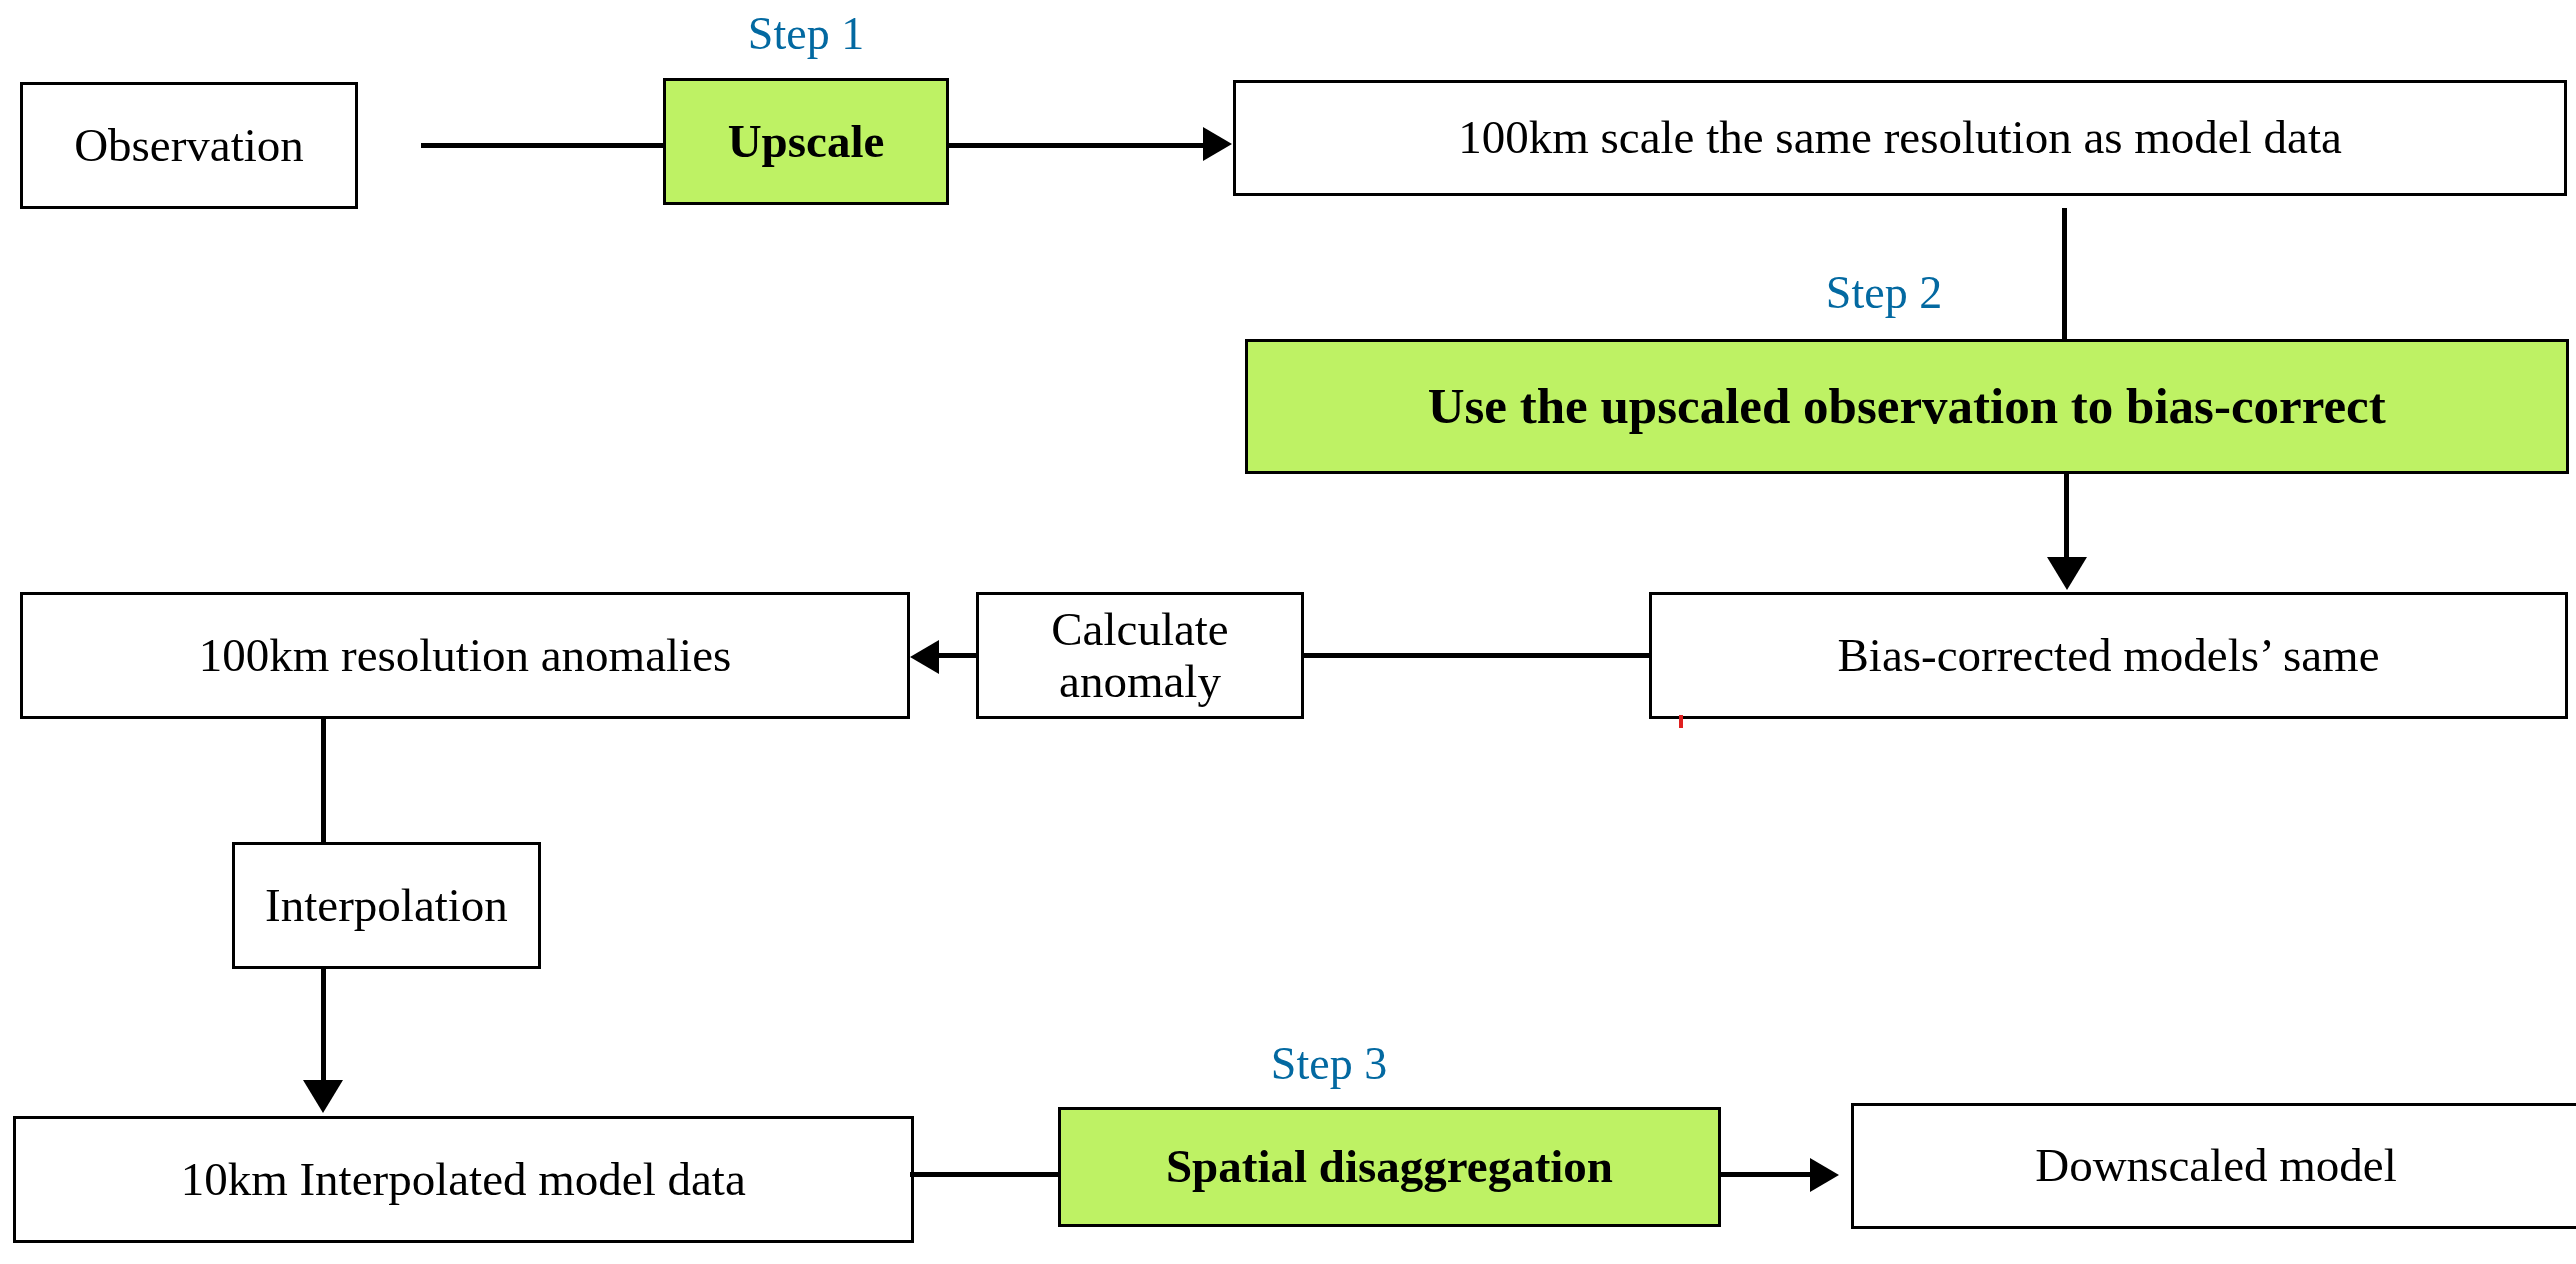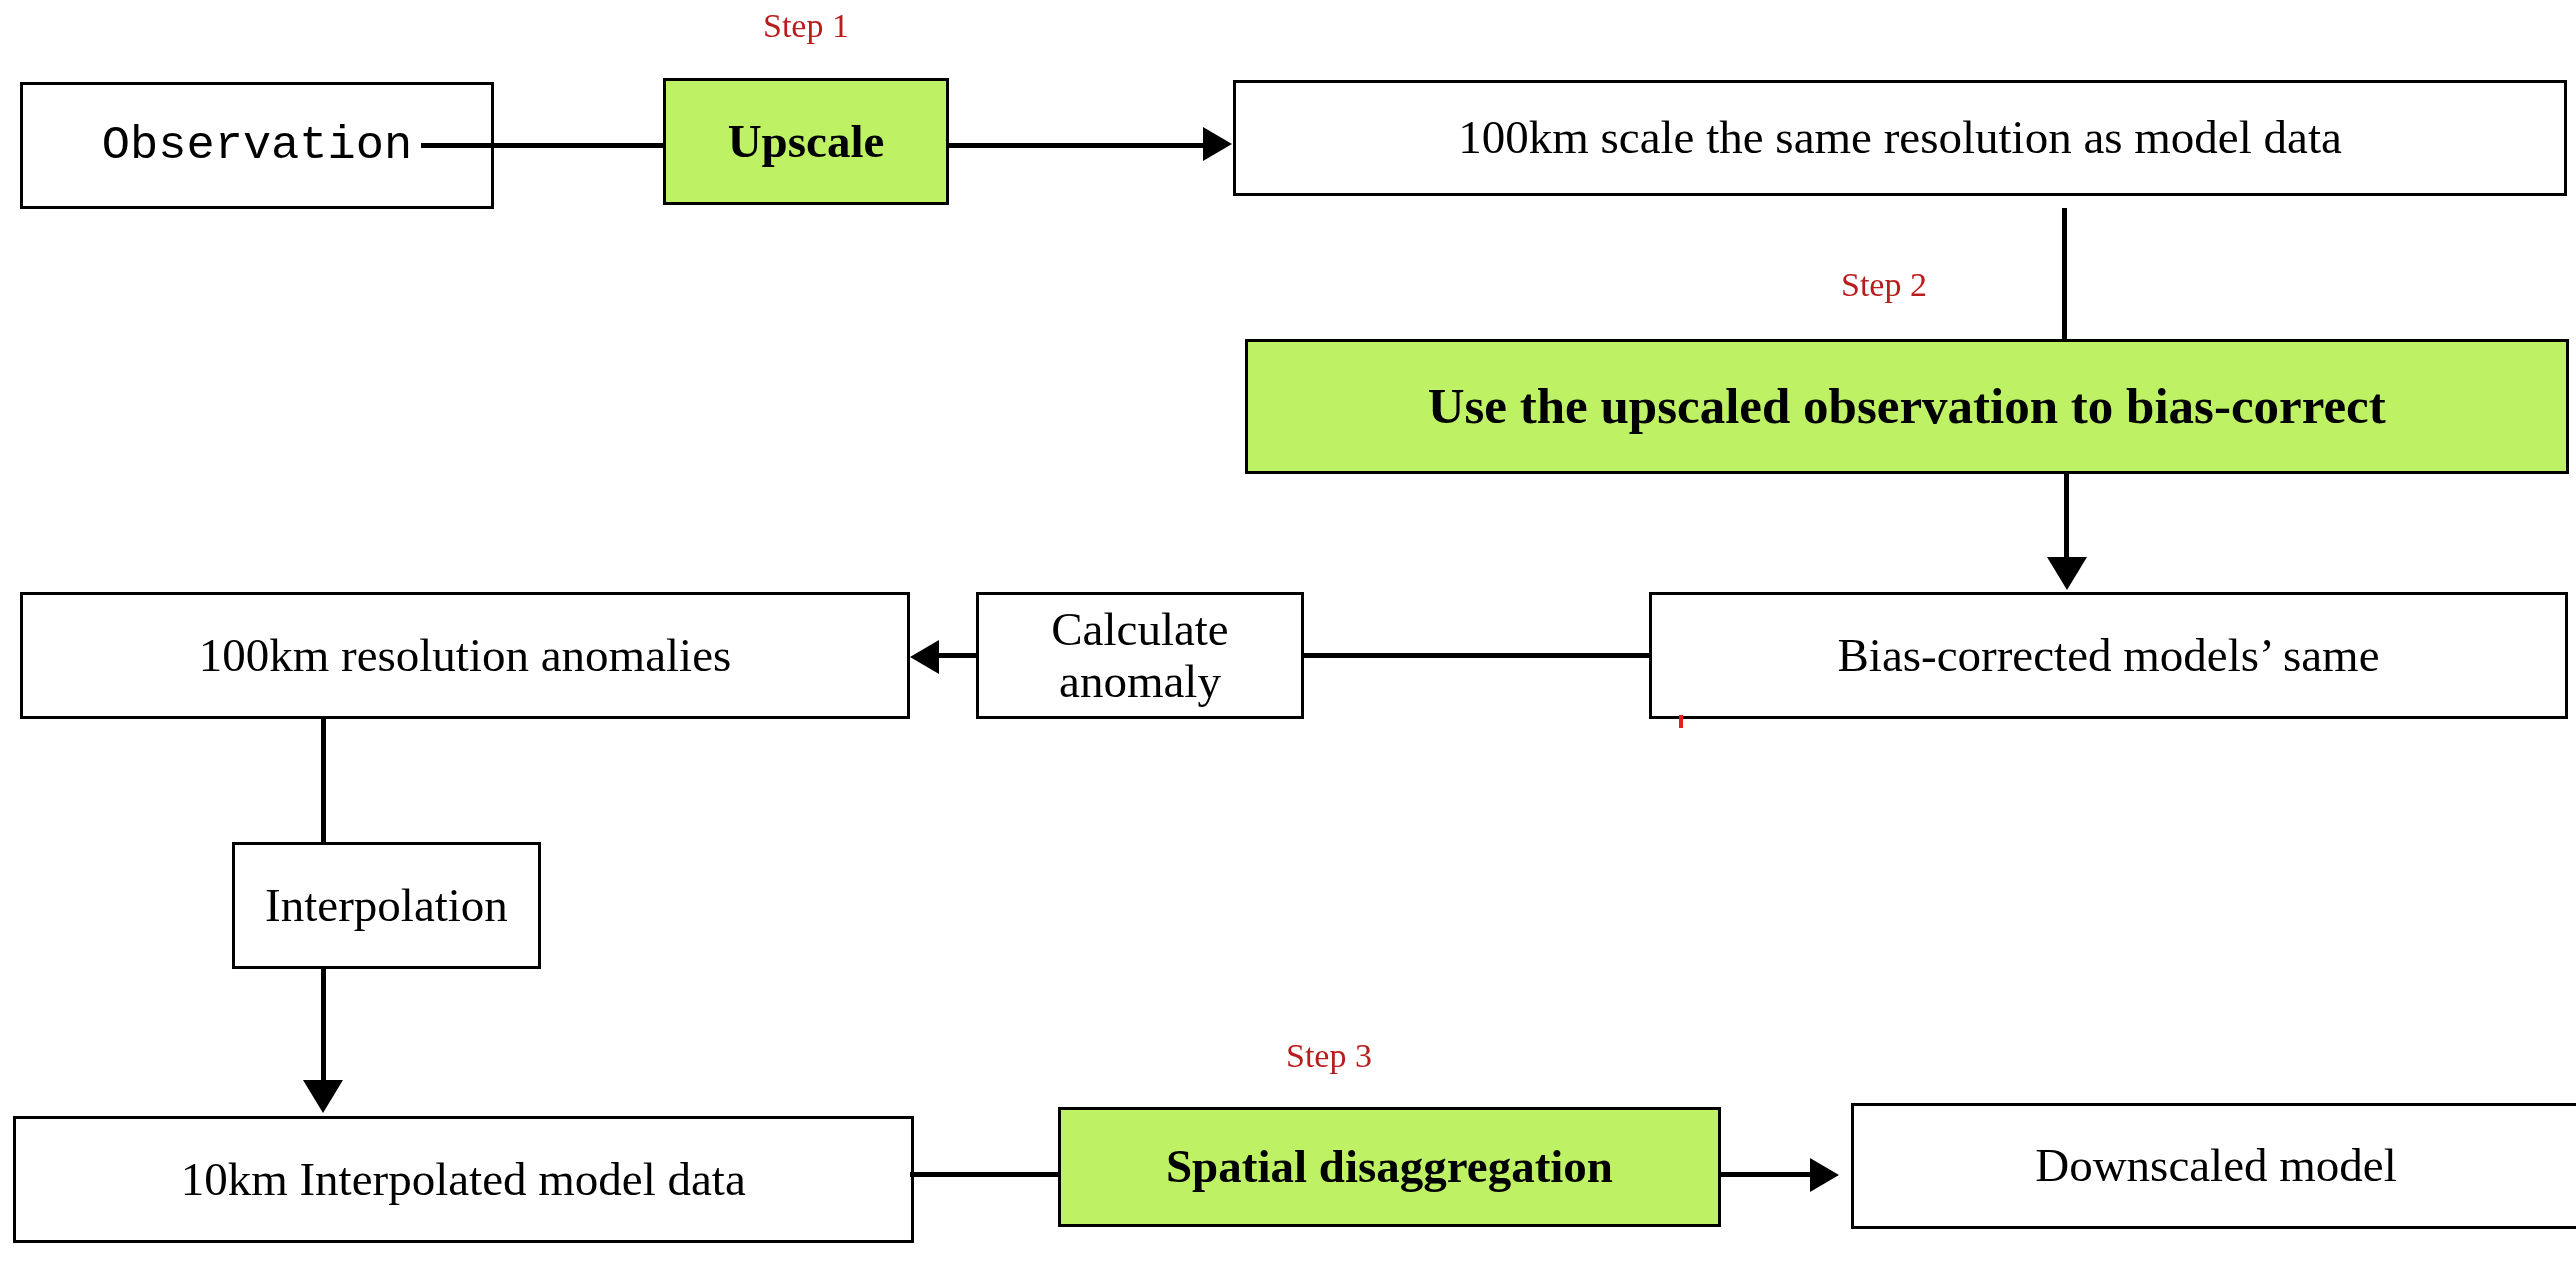--- a/index.html
+++ b/index.html
@@ -28,22 +28,22 @@
     font-size: 47px;
     line-height: 1.1;
     padding: 0 12.7px;
   }
   .node.step {
     background: #bef264;
     font-weight: bold;
   }
   .step-label {
     position: absolute;
-    font-size: 34px;
-    color: #b91c1c;
+    font-size: 46px;
+    color: #0369a1;
     white-space: nowrap;
     text-align: center;
   }
   .hline {
     position: absolute;
     background: #000000;
     height: 4.6px;
   }
   .vline {
     position: absolute;
@@ -85,21 +85,21 @@
 <body>
 
 <div id="canvas">
 
   <div class="step-label" style="left:663px; top:7.3px; width:286px;">Step 1</div>
 
   <div class="step-label" style="left:1784px; top:266px; width:200px;">Step 2</div>
 
   <div class="step-label" style="left:1229px; top:1037px; width:200px;">Step 3</div>
 
-  <div class="node" style="left:20px; top:82px; width:474px; height:127px;font-family:Liberation Mono, monospace;">
+  <div class="node" style="left:20px; top:82px; width:338px; height:127px;">
     <span>Observation</span>
   </div>
 
   <div class="hline" style="left:421px; top:143px; width:246px;"></div>
 
   <div class="node step" style="left:663px; top:78px; width:286px; height:127px;">
     <span>Upscale</span>
   </div>
 
   <div class="hline" style="left:947px; top:143px; width:264px;"></div>

